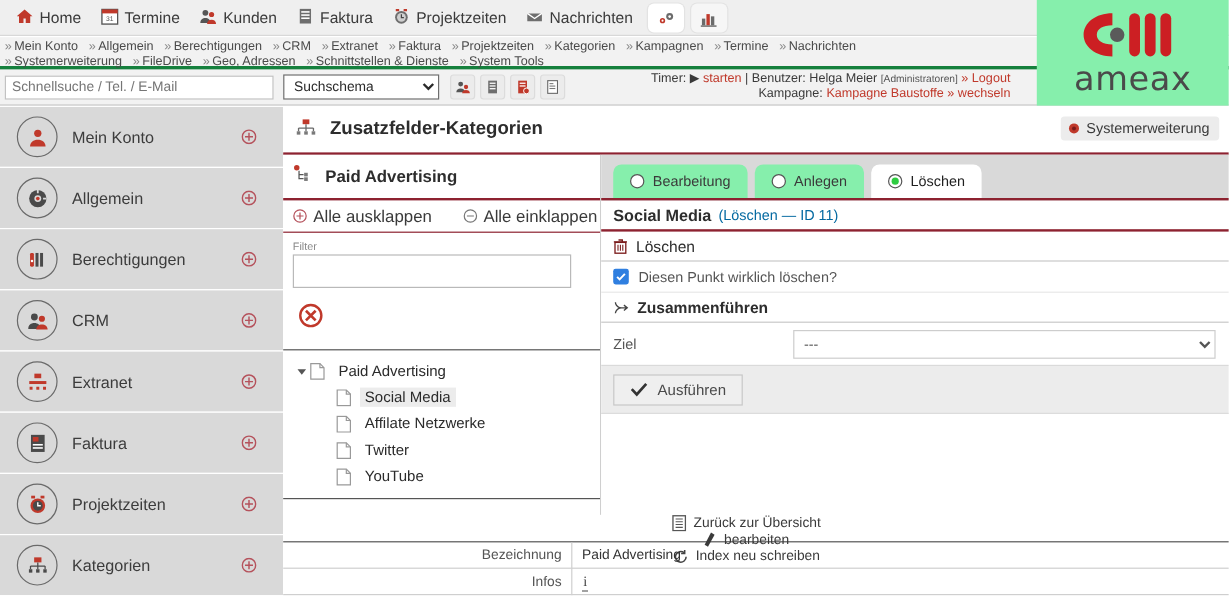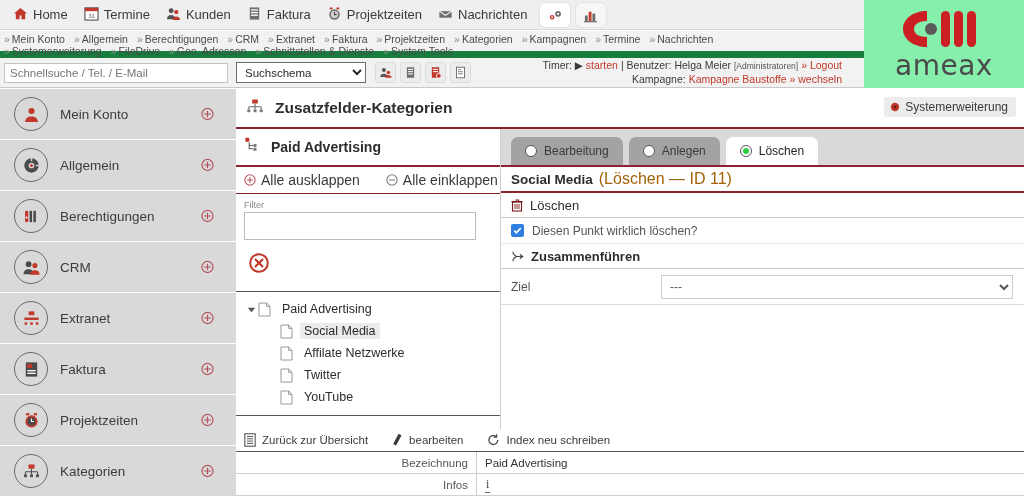--- a/index.html
+++ b/index.html
@@ -30,21 +30,21 @@
   .navbtn {
     width:30px; height:24px; background:#fff; border-radius:5px;
     display:flex; align-items:center; justify-content:center;
     margin-left:4px; cursor:pointer; box-shadow:0 0 0 1px #e3e3e3;
   }
   .navbtn.sep { background:#f6f6f6; }
 
   
   .crumbwrap {
     position:absolute; left:0; top:31px; width:1024px; height:27px;
-    background:#f2f2f2; border-bottom:7px solid #15803d;
+    background:#f2f2f2; border-bottom:3px solid #15803d;
     padding:2px 0 0 4px;
   }
   .crumbrow { display:flex; flex-wrap:wrap; align-items:center; line-height:12px; }
   .crumb {
     font-size:10.5px; color:#4a4a4a; margin-right:9px; white-space:nowrap; cursor:pointer;
   }
   .crumb .chev { color:#8a8a8a; margin-right:2px; }
 
   
   .searchrow {
@@ -163,34 +163,34 @@
   .tnode.selected .tlabel { background:#ececec; }
 
   
   .tabsbar {
     height:38px; background:#d9d9d9; border-bottom:2px solid #8d2230;
     display:flex; align-items:flex-end; padding-left:10px; position:relative;
   }
   .tab {
     display:flex; align-items:center; gap:7px;
     height:28px; padding:0 14px; margin-right:6px;
-    background:#a3a3a3; border-radius:7px 7px 0 0;
+    background:#86efac; border-radius:7px 7px 0 0;
     font-size:12px; color:#3a3a3a; cursor:pointer;
   }
   .tab.active { background:#ffffff; color:#1f1f1f; }
   .radio { width:12px; height:12px; border-radius:50%; border:1.5px solid #555; background:#fff; display:flex; align-items:center; justify-content:center; }
   .radio i { display:none; width:6px; height:6px; border-radius:50%; background:#2ecc40; }
   .tab.active .radio i { display:block; }
 
   .subhead {
     height:26px; display:flex; align-items:center; padding-left:10px;
     border-bottom:2px solid #8d2230; font-size:13.5px; color:#2d2d2d;
   }
   .subhead b { font-weight:bold; }
-  .subhead .meta { color:#a16207; font-weight:normal; margin-left:6px; font-size:16px; }
+  .subhead .meta { color:#0369a1; font-weight:normal; margin-left:6px; font-size:12px; }
 
   .sectionhead {
     height:25px; display:flex; align-items:center; gap:7px;
     padding-left:10px; border-bottom:1px solid #c9c9c9;
     font-size:13px; color:#2d2d2d;
   }
   .formrow {
     height:26px; display:flex; align-items:center; padding-left:10px;
     font-size:12px; color:#555; gap:8px; border-bottom:1px solid #e8e8e8;
   }
@@ -215,21 +215,21 @@
     background:#efefef; border:1px solid #c7c7c7;
     font-size:12.5px; color:#4a4a4a; cursor:pointer;
   }
 
   
   .bottombar {
     position:absolute; left:236px; right:0; top:429px; height:71px; background:#fff;
   }
   .btoolbar {
     height:23px; display:flex; align-items:center; gap:0;
-    border-bottom:1px solid #555; padding-left:8px;
+    border-bottom:1px solid #555; padding-left:8px;flex-direction:column;
   }
   .btool { display:flex; align-items:center; gap:6px; font-size:11.5px; color:#3a3a3a; margin-right:24px; cursor:pointer; }
   .brow { display:flex; height:22px; align-items:center; border-bottom:1px solid #cfcfcf; }
   .brow .bk { width:240px; text-align:right; padding-right:8px; font-size:11.5px; color:#555; }
   .brow .bv { padding-left:8px; font-size:11.5px; color:#333; border-left:1px solid #cfcfcf; height:22px; display:flex; align-items:center; flex:1; }
   .infoglyph { font-family:"Liberation Serif", serif; font-size:12px; color:#444; letter-spacing:-0.5px; border-bottom:1px solid #666; padding:0 1px; }
 </style>
 </head>
 <body>
 
@@ -727,20 +727,28 @@
           <b>Zusammenführen</b>
         </div>
 
         <div class="zielrow">
           <span class="lbl">Ziel</span>
           <select class="zielsel">
             <option>---</option>
           </select>
         </div>
 
+        <div class="actionbar">
+          <div class="execbtn">
+            <svg width="15" height="13" viewBox="0 0 16 14">
+              <path d="M1.5 6.8 6 11.5 14.5 2" stroke="#333" stroke-width="2.4" fill="none"></path>
+            </svg>
+            <span>Ausführen</span>
+          </div>
+        </div>
 
       </div>
     </div>
   </div>
 
   <div class="bottombar">
     <div class="btoolbar">
 
       <span class="btool">
         <svg width="12" height="14" viewBox="0 0 12 14">

